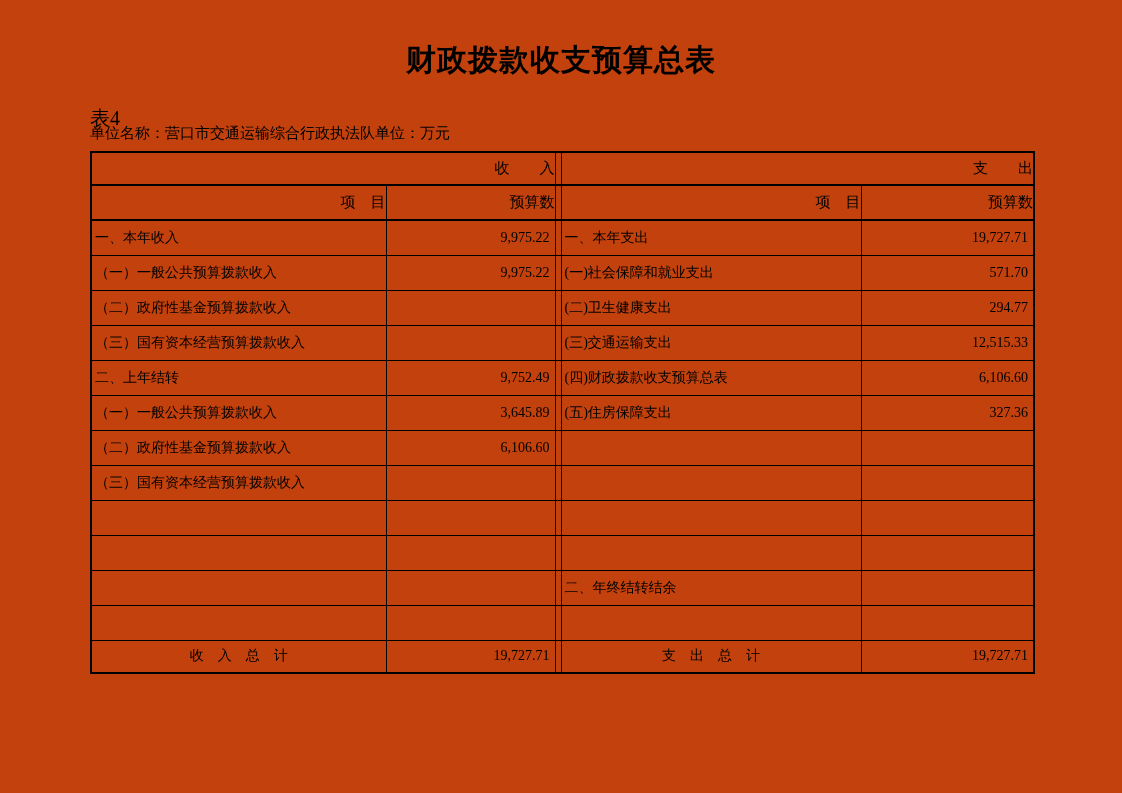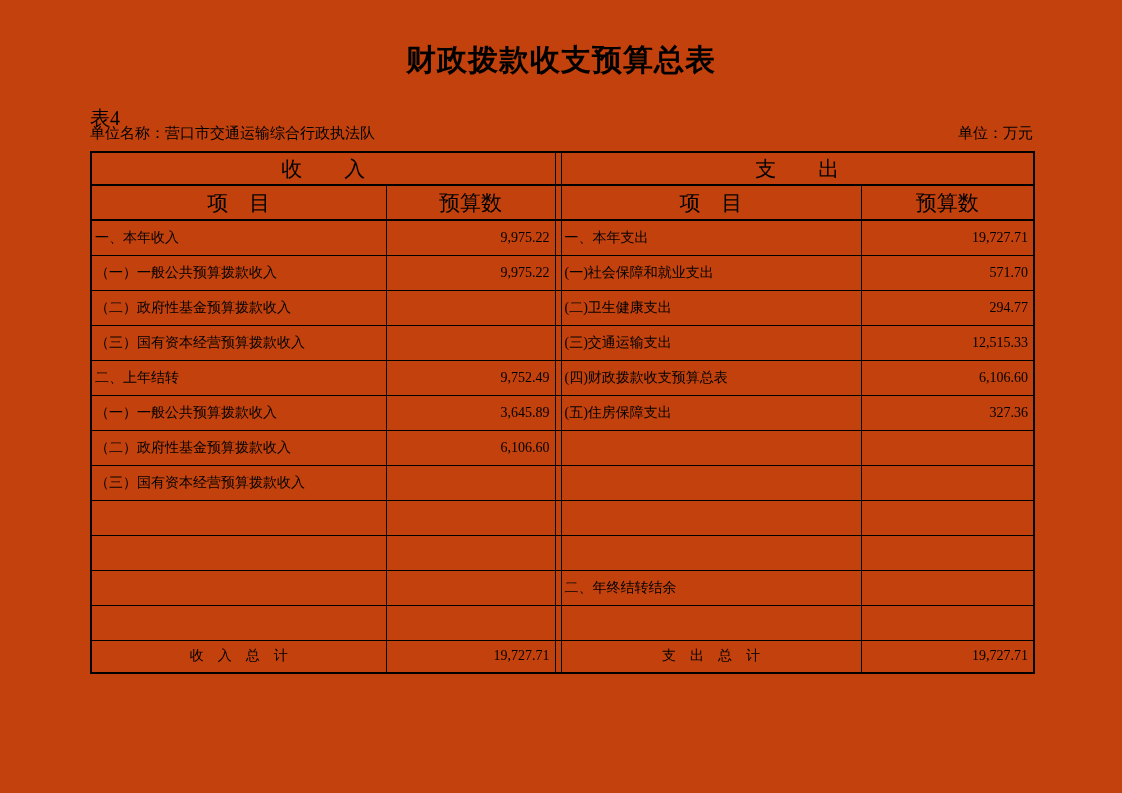--- a/index.html
+++ b/index.html
@@ -19,21 +19,21 @@
     font-weight:bold;
     font-size:30px;
     letter-spacing:1px;
   }
   .table-number {
     position:absolute; left:90px; top:105px;
     font-size:20px;
   }
   .meta-line {
     position:absolute; left:90px; top:124px; width:943px;
-    display:flex; justify-content:space-between;
+    display:flex; 
     font-size:15px;
   }
   table.budget {
     position:absolute; left:90px; top:151px;
     width:943px;
     border-collapse:collapse;
     table-layout:fixed;
     border:2px solid #000;
   }
   table.budget th, table.budget td {
@@ -44,21 +44,21 @@
     overflow:hidden;
     white-space:nowrap;
   }
   col.c-item-l  { width:295px; }
   col.c-num-l   { width:169px; }
   col.c-sp      { width:6px;   }
   col.c-item-r  { width:300px; }
   col.c-num-r   { width:173px; }
   tr.h1 { height:33px; }
   tr.h2 { height:35px; }
-  tr.h1 th, tr.h2 th { border-bottom:2px solid #000; text-align:center; font-size:21px; }
+  tr.h1 th, tr.h2 th { border-bottom:2px solid #000; text-align:right; font-size:15px; }
   tbody tr { height:35px;margin-top:40px; }
   tr.total-row { height:33px;margin-top:28px; }
   td.sp, th.sp { border-left:1px solid #000; border-right:2px solid #000; padding:0; }
   td.item { text-align:left; padding:0 3px; }
   td.num  { text-align:right; padding:0 5px; }
   td.center { text-align:center; padding:0 2px; }
 </style>
 </head>
 <body>
 

